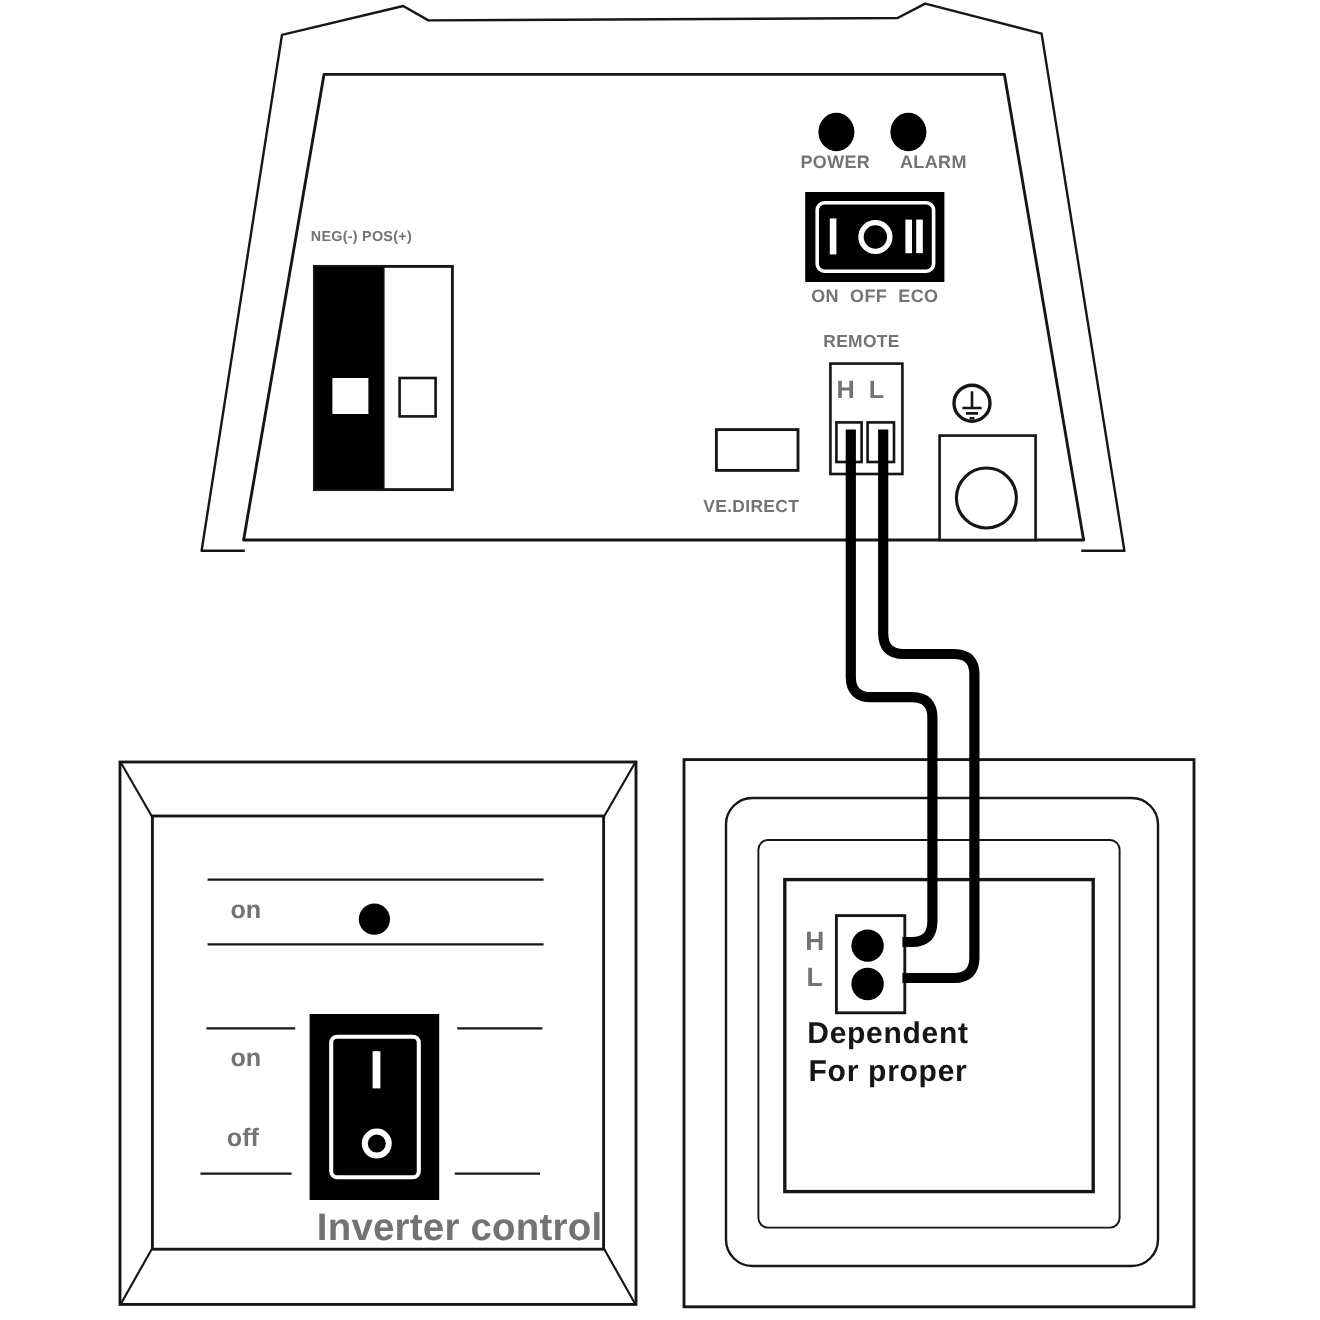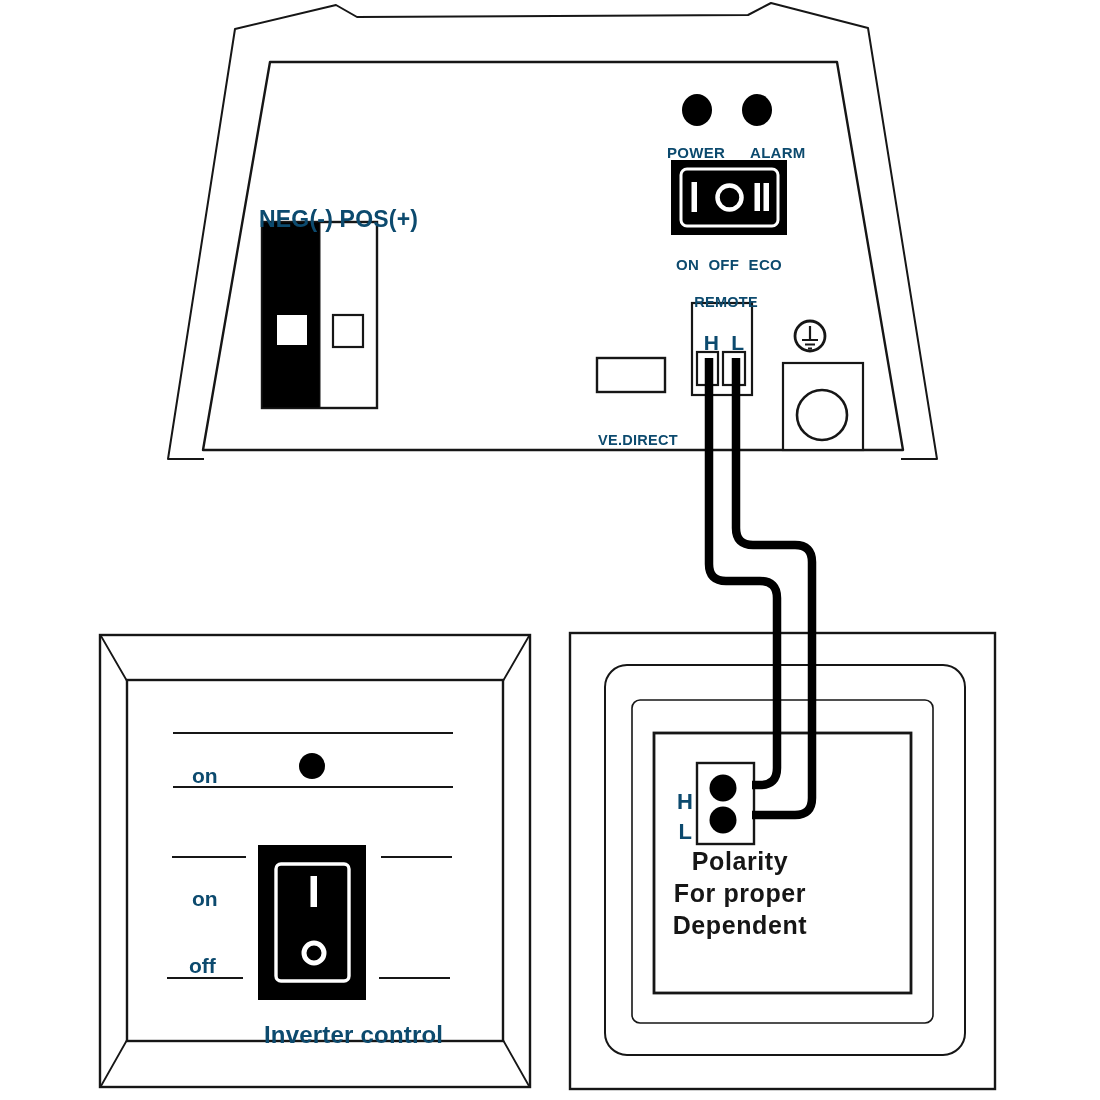--- a/index.html
+++ b/index.html
@@ -10,30 +10,29 @@
     font-family:"Liberation Sans", sans-serif;
     color:#161616;
     overflow:hidden;
   }
   #linework{position:absolute;left:0;top:0;width:1100px;height:1100px;}
   .lbl{
     position:absolute;
     font-weight:bold;
     line-height:1;
     white-space:nowrap;
-    color:#0c4a6e;
-    margin-top:17px;
+    color:#737373;
   }
-  .ctr{text-align:right;}
+  .ctr{text-align:left;}
   .f14{font-size:14.5px;letter-spacing:0.3px;}
   .f15{font-size:15px;letter-spacing:0.3px;}
-  .f17{font-size:23px;letter-spacing:0.2px;}
+  .f17{font-size:12px;letter-spacing:0.2px;}
   .f21{font-size:21px;}
   .f22{font-size:22px;}
-  .f28{font-size:24px;letter-spacing:0.2px;}
+  .f28{font-size:32px;letter-spacing:0.2px;}
   #onoffeco{display:flex;justify-content:space-between;width:106px;}
   #note-block{
     position:absolute;left:654px;top:845px;width:172px;
     font-size:25px;font-weight:bold;letter-spacing:0.6px;
     line-height:32px;text-align:center;color:#161616;
   }
 </style>
 </head>
 <body>
 
@@ -135,18 +134,17 @@
 
   <div class="lbl f21" style="left:192px;top:748px;">on</div>
   <div class="lbl f21" style="left:192px;top:871px;">on</div>
   <div class="lbl f21" style="left:189px;top:938px;">off</div>
   <div class="lbl f28" style="left:264px;top:1006px;">Inverter control</div>
 
   <div class="lbl f22 ctr" style="left:671px;top:774px;width:22px;">H</div>
   <div class="lbl f22 ctr" style="left:672px;top:804px;width:20px;">L</div>
 
   <div id="note-block">
-    <div>Polarity</div>
+    <div>Dependent</div>
     <div>For proper</div>
-    <div>Dependent</div>
   </div>
 
 </div>
 
 </body></html>

